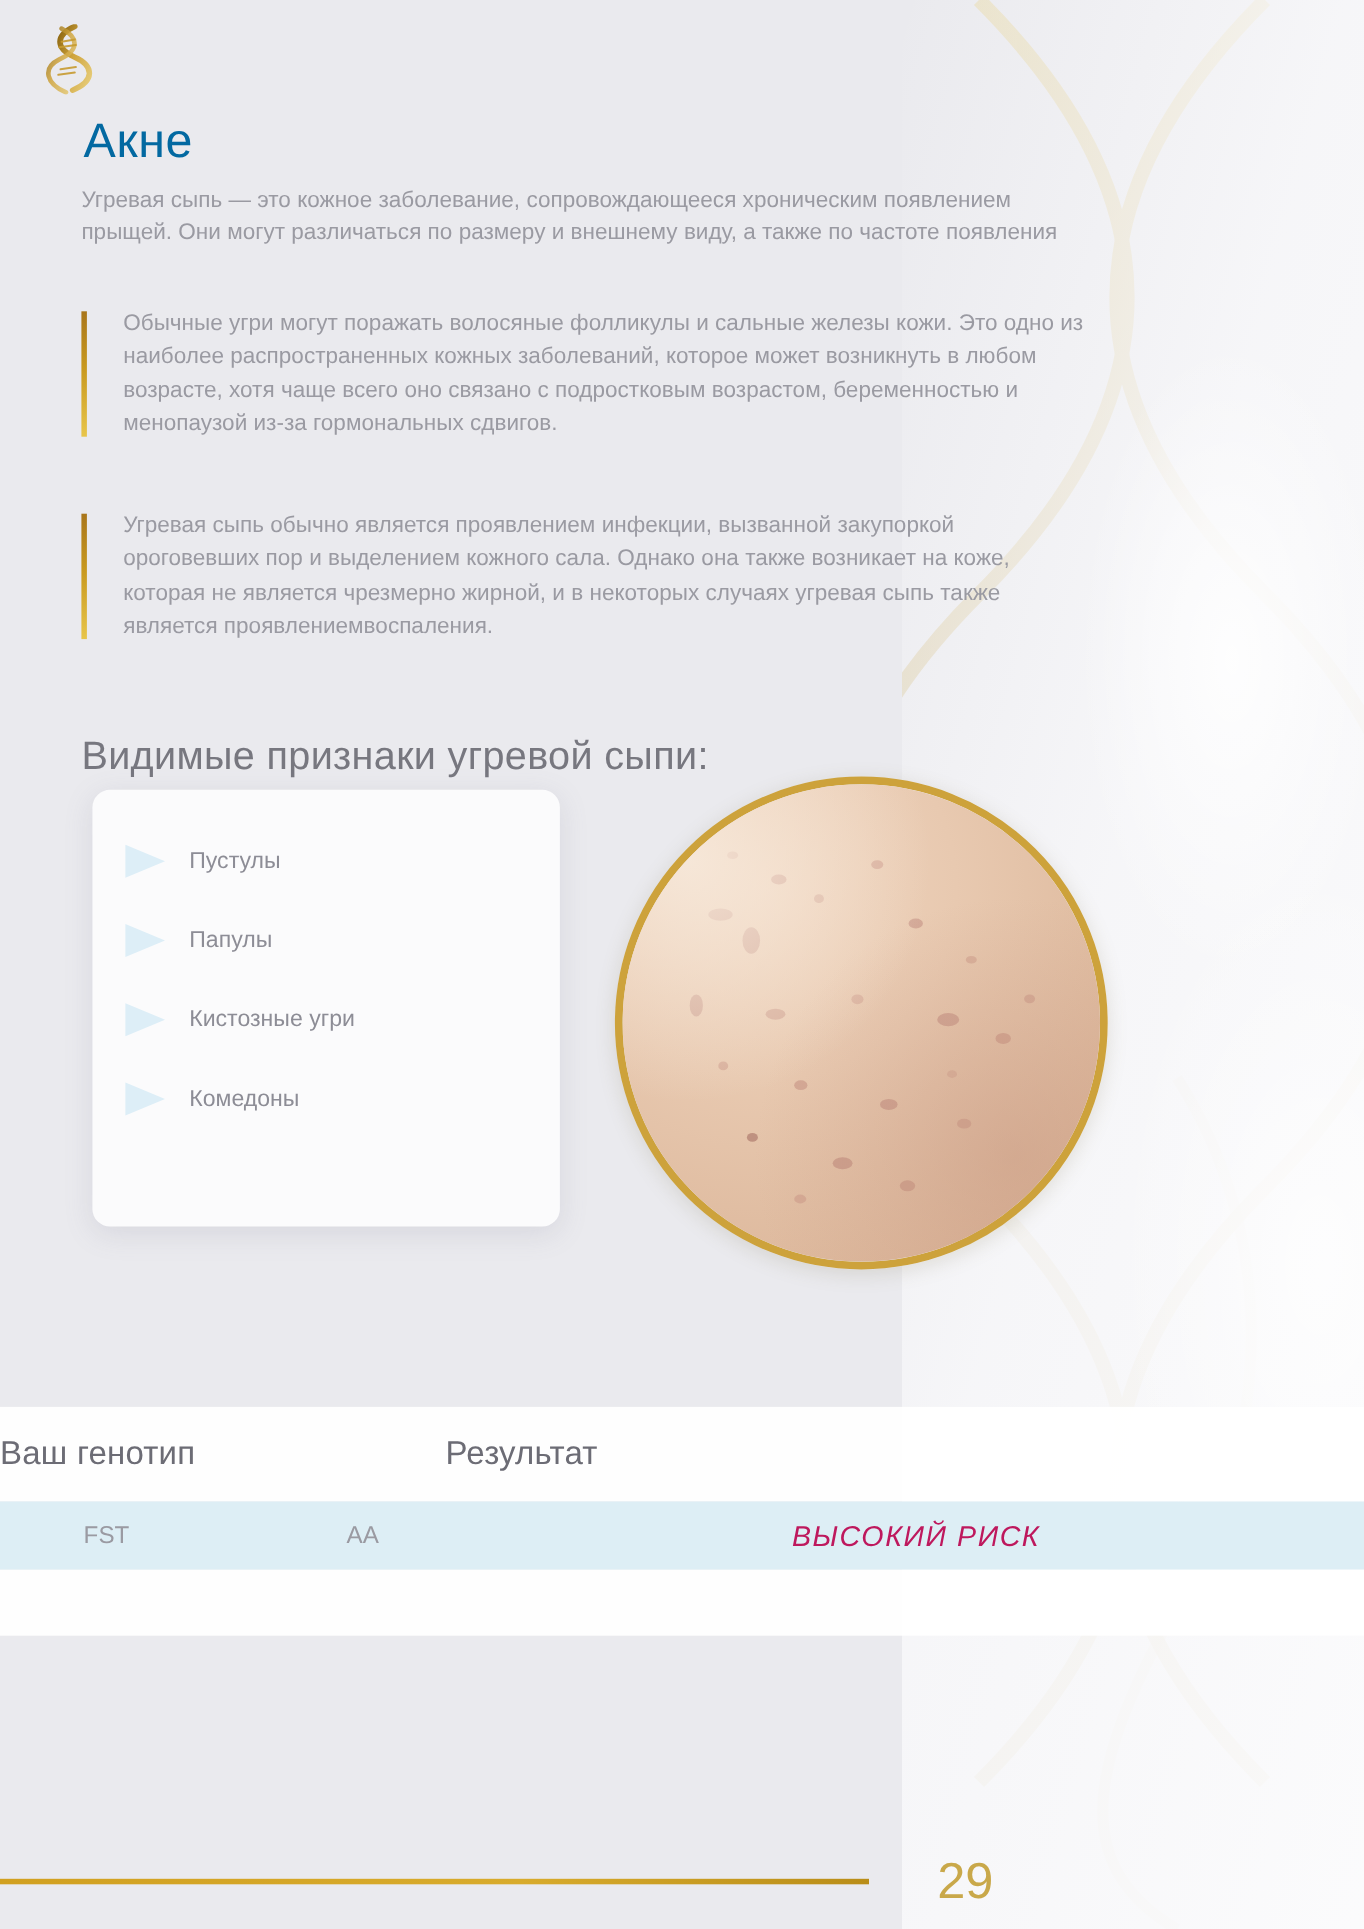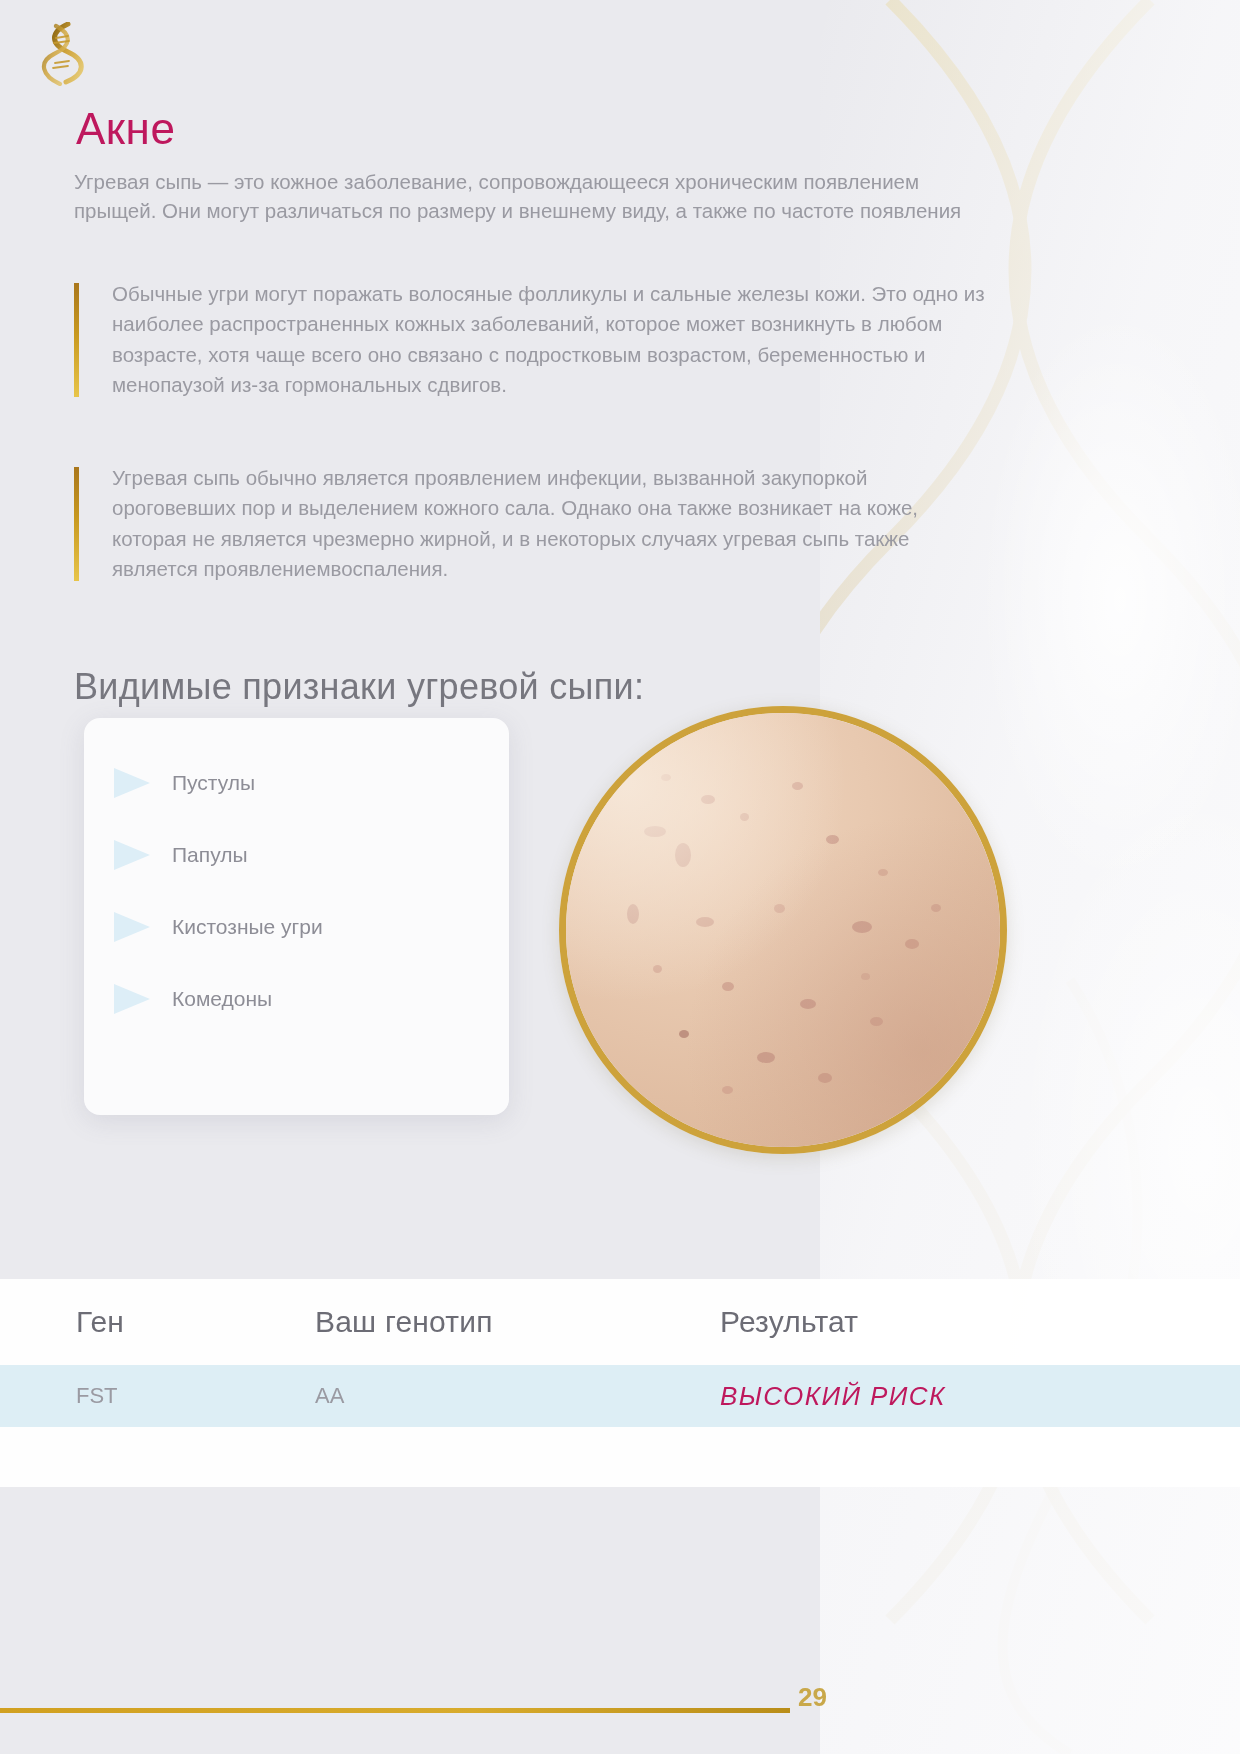--- a/index.html
+++ b/index.html
@@ -54,21 +54,21 @@
     z-index: 2;
   }
 
   .page-title {
     position: absolute;
     left: 76px;
     top: 76px;
     font-size: 44px;
     font-weight: 300;
     letter-spacing: 0.5px;
-    color: #be185d;
+    color: #0369a1;
     line-height: 1.1;
   }
 
   .intro {
     position: absolute;
     left: 74px;
     top: 146px;
     width: 890px;
     font-size: 20.5px;
     line-height: 1.42;
@@ -229,24 +229,24 @@
     position: absolute;
     left: 0;
     top: 1708px;
     width: 790px;
     height: 5px;
     background: linear-gradient(90deg, #d1a020 0%, #d8ab2c 60%, #b98d18 100%);
     z-index: 2;
   }
   .page-number {
     position: absolute;
-    left: 798px;
+    left: 852px;
     top: 1682px;
-    font-size: 26px;
-    font-weight: 700;
+    font-size: 46px;
+    font-weight: 400;
     color: #c9a84a;
     z-index: 3;
   }
 </style>
 </head>
 <body>
 
 <div class="page">
 
   <div class="dna-bg">
@@ -386,21 +386,20 @@
         <span class="spot" style="left:58%;top:83%;width:14px;height:10px;background:rgba(184,124,114,0.45)"></span>
         <span class="spot" style="left:36%;top:86%;width:11px;height:8px;background:rgba(194,138,126,0.4)"></span>
         <span class="spot" style="left:68%;top:60%;width:9px;height:7px;background:rgba(200,150,136,0.4)"></span>
         <span class="spot" style="left:84%;top:44%;width:10px;height:8px;background:rgba(190,132,122,0.4)"></span>
       </div>
     </div>
 
     <div class="table-wrap">
       <div class="tbl-gap"></div>
       <div class="tbl-header">
-        <div class="col-gene th">Ген</div>
         <div class="col-geno th">Ваш генотип</div>
         <div class="col-res th">Результат</div>
       </div>
       <div class="tbl-row">
         <div class="col-gene td">FST</div>
         <div class="col-geno td">AA</div>
         <div class="col-res td-risk">ВЫСОКИЙ РИСК</div>
       </div>
       <div class="tbl-foot"></div>
     </div>

